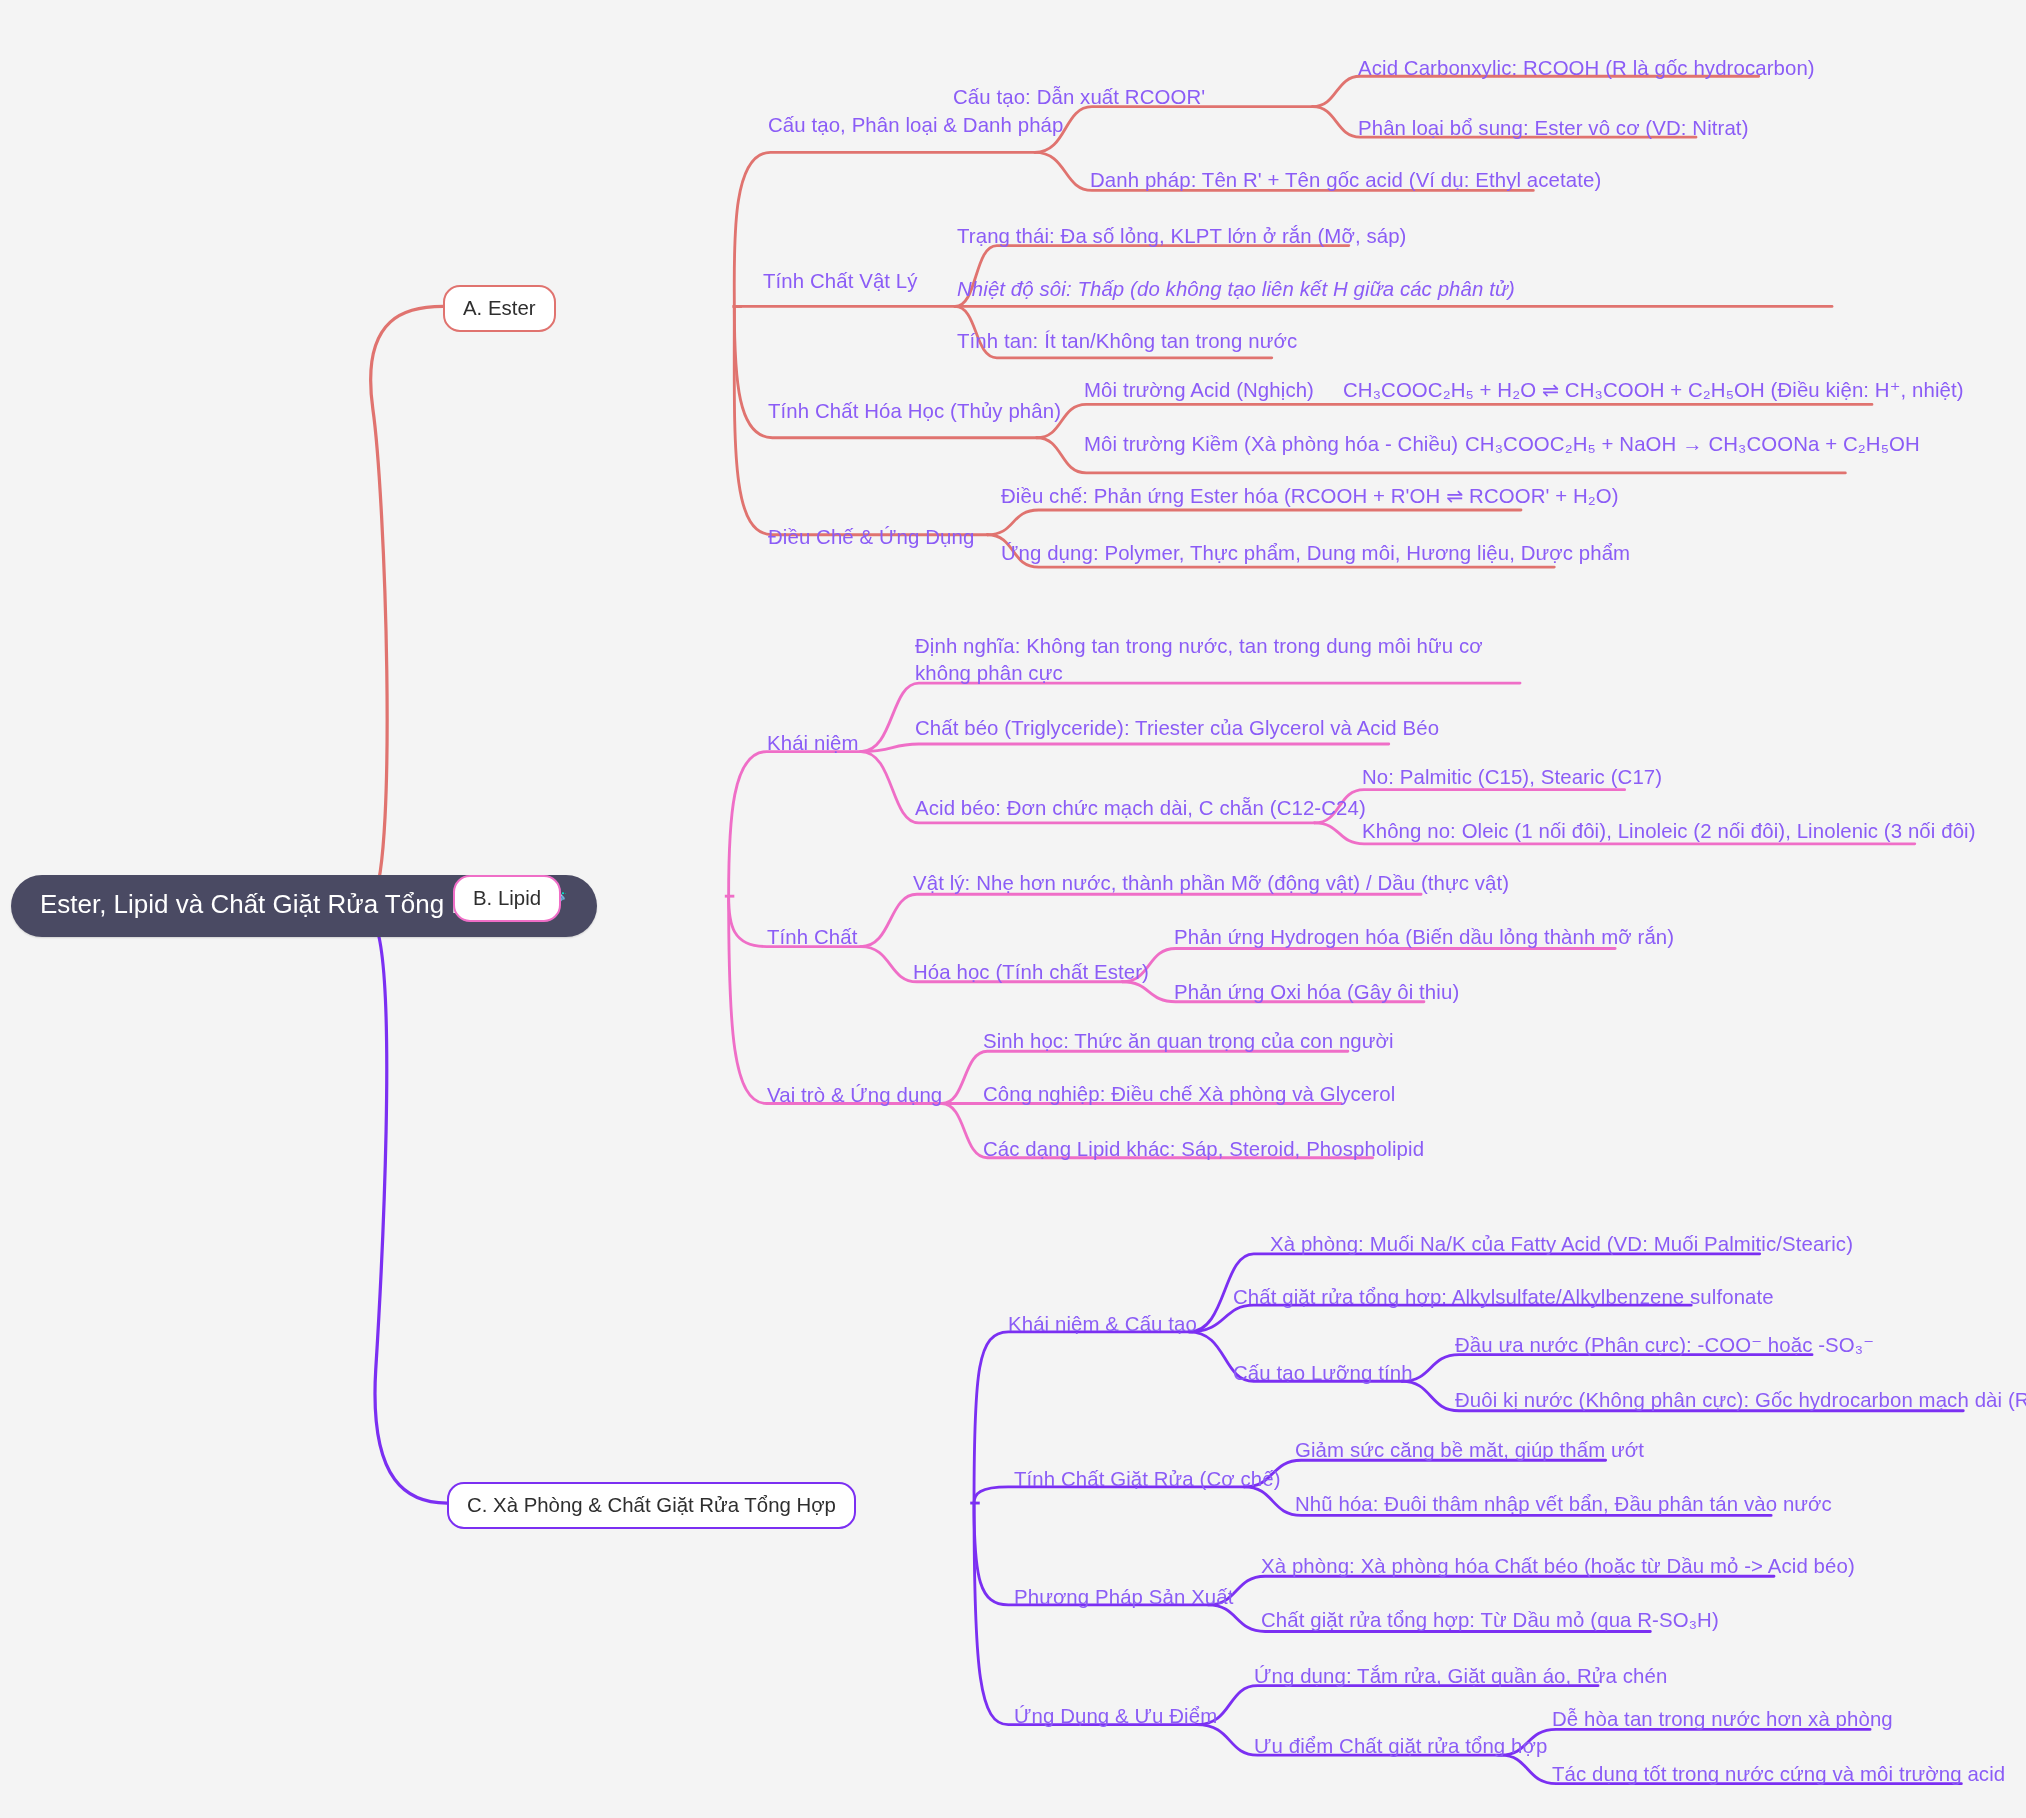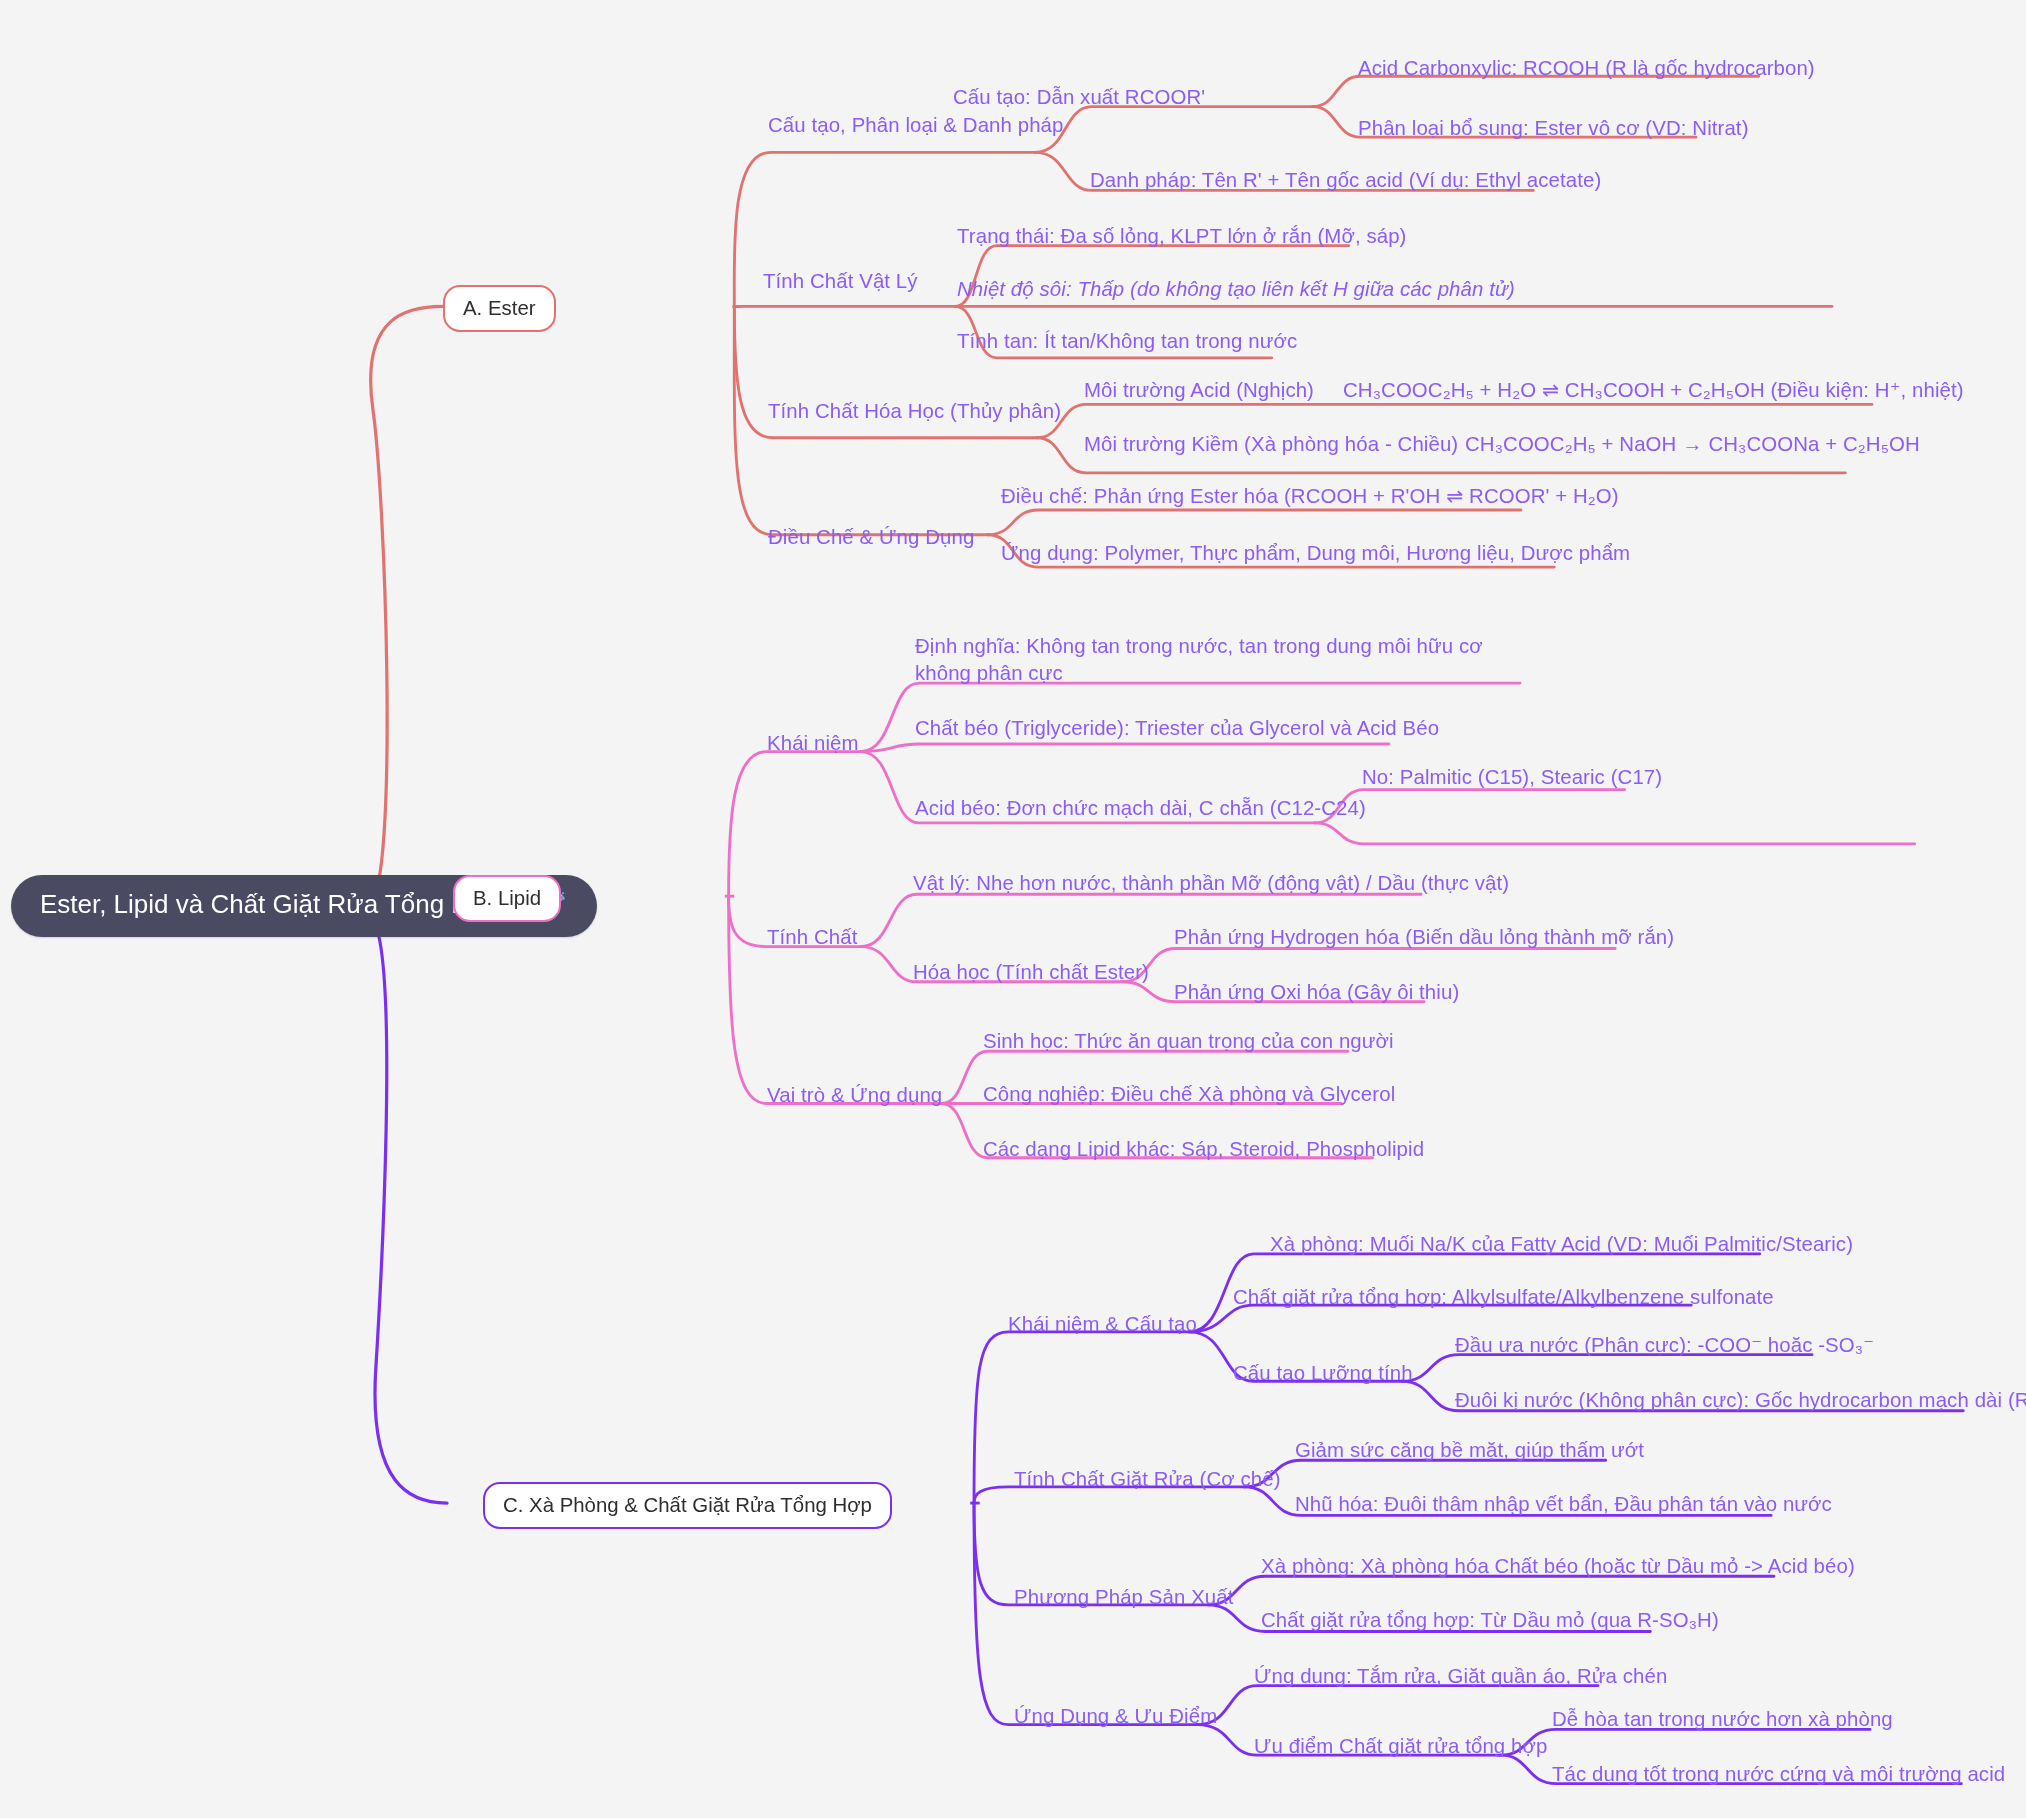--- a/index.html
+++ b/index.html
@@ -58,21 +58,21 @@
     background: #ffffff;
     border-radius: 17px;
     padding: 8.6px 18px 9.5px 18px;
     font-size: 20.4px;
     white-space: nowrap;
     line-height: 1.2;
     box-shadow: 0 0 0 0 transparent;
   }
   .pill.ester  { border: 2.5px solid #e0736f; }
   .pill.lipid  { border: 2.5px solid #ef6ec7; }
-  .pill.soap   { border: 2.5px solid #7b2ff2; margin-left: 36px; }
+  .pill.soap   { border: 2.5px solid #7b2ff2; }
 
   .emoji {
     font-family: "DejaVu Sans", sans-serif;
     font-size: 24px;
   }
 </style>
 </head>
 <body>
 
 <div id="canvas">
@@ -220,20 +220,21 @@
   <div class="node" style="left:767px; top:730px;">Khái niệm</div>
 
   <div class="node wrap" style="left:915px; top:633px; width:618px;">Định nghĩa: Không tan trong nước, tan trong dung môi hữu cơ không phân cực</div>
 
   <div class="node" style="left:915px; top:715px;">Chất béo (Triglyceride): Triester của Glycerol và Acid Béo</div>
 
   <div class="node" style="left:915px; top:795px;">Acid béo: Đơn chức mạch dài, C chẵn (C12-C24)</div>
 
   <div class="node" style="left:1362px; top:764px;">No: Palmitic (C15), Stearic (C17)</div>
 
+  <div class="node" style="left:1362px; top:818px;">Không no: Oleic (1 nối đôi), Linoleic (2 nối đôi), Linolenic (3 nối đôi)</div>
 
   <div class="node" style="left:767px; top:924px;">Tính Chất</div>
 
   <div class="node" style="left:913px; top:870px;">Vật lý: Nhẹ hơn nước, thành phần Mỡ (động vật) / Dầu (thực vật)</div>
 
   <div class="node" style="left:913px; top:959px;">Hóa học (Tính chất Ester)</div>
 
   <div class="node" style="left:1174px; top:924px;">Phản ứng Hydrogen hóa (Biến dầu lỏng thành mỡ rắn)</div>
 
   <div class="node" style="left:1174px; top:979px;">Phản ứng Oxi hóa (Gây ôi thiu)</div>

